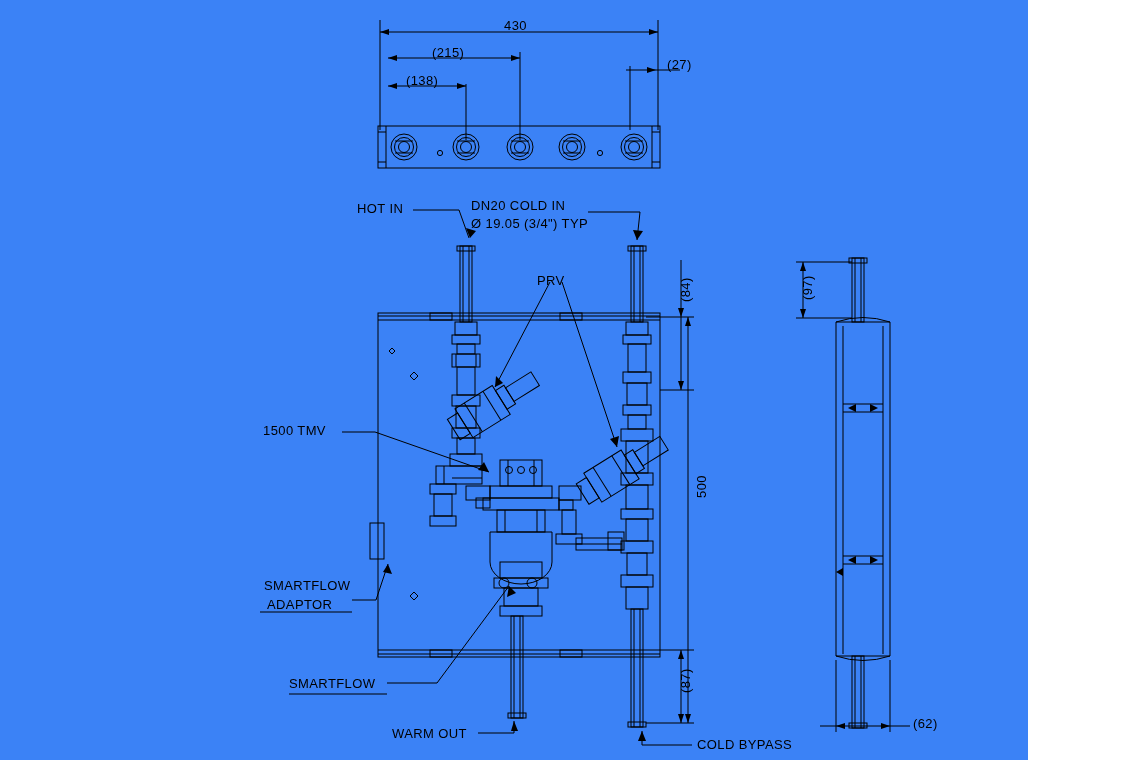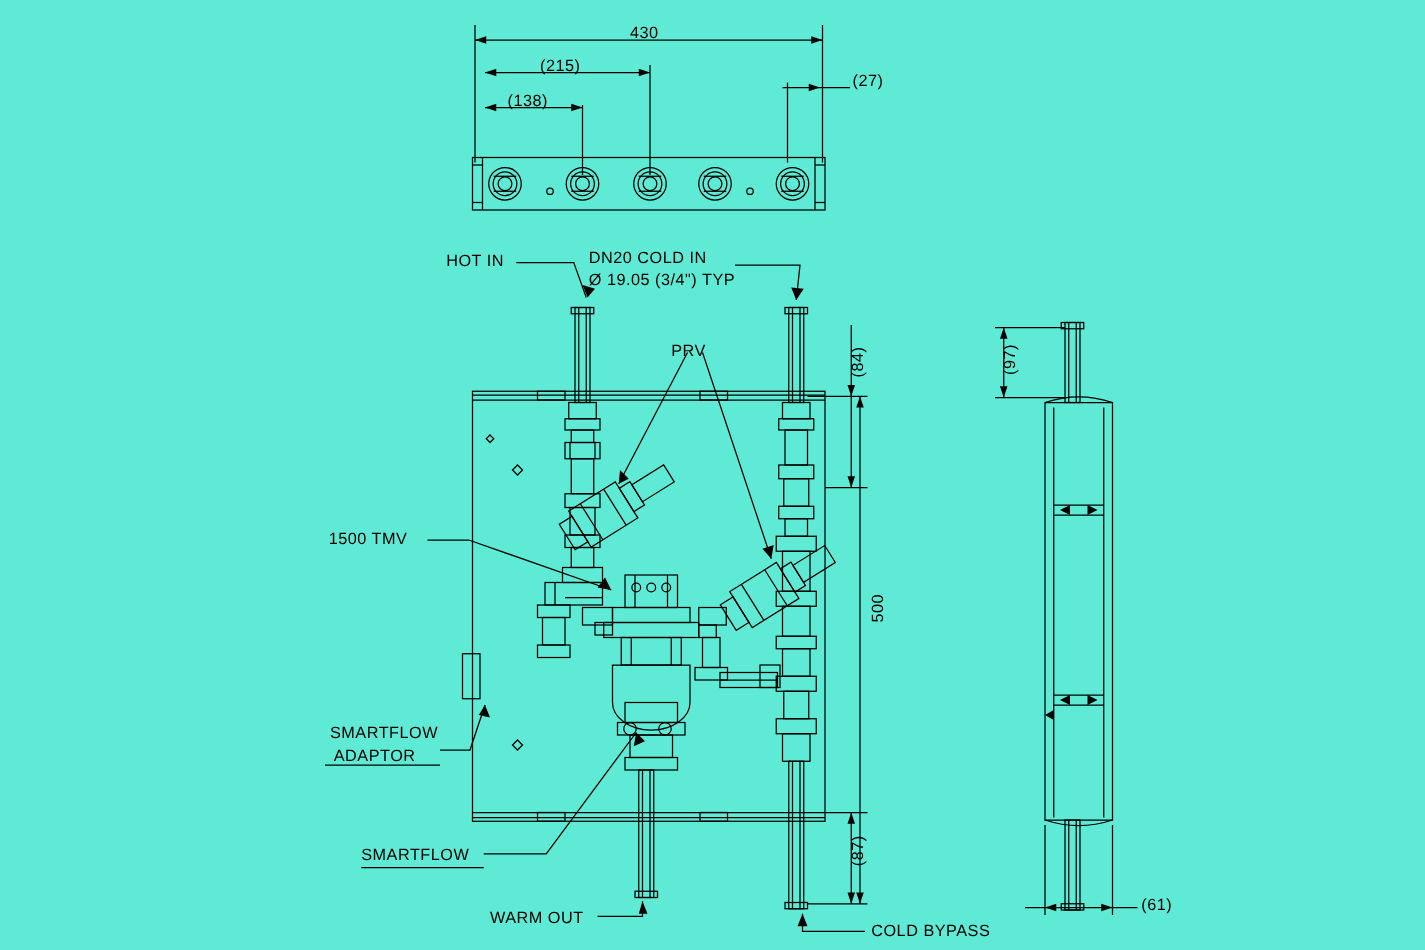--- a/index.html
+++ b/index.html
@@ -6,23 +6,23 @@
     margin: 0;
     padding: 0;
     background: #ffffff;
   }
   body {
     font-family: "Liberation Sans", sans-serif;
     color: #000000;
   }
   #sheet {
     position: relative;
-    width: 1140px;
+    width: 1028px;
     height: 760px;
-    background: #5eead4;
+    background: #3b82f6;
     overflow: hidden;
   }
   #sheet svg {
     position: absolute;
     left: 0;
     top: 0;
   }
   .lbl {
     position: absolute;
     font-family: "Liberation Sans", sans-serif;
@@ -344,33 +344,33 @@
         <line x1="820" y1="726" x2="910" y2="726"></line>
         <path d="M836 726 l9 -3 v6 z" fill="#000" stroke="none"></path>
         <path d="M890 726 l-9 -3 v6 z" fill="#000" stroke="none"></path>
       </g>
     </g>
   </svg>
 
   <div class="lbl" style="left:504px; top:18px;">430</div>
   <div class="lbl" style="left:432px; top:45px;">(215)</div>
   <div class="lbl" style="left:406px; top:73px;">(138)</div>
-  <div class="lbl" style="left:682px; top:57px;">(27)</div>
+  <div class="lbl" style="left:667px; top:57px;">(27)</div>
 
   <div class="lbl" style="left:357px; top:201px;">HOT IN</div>
   <div class="lbl" style="left:471px; top:198px;">DN20 COLD IN</div>
   <div class="lbl" style="left:471px; top:216px;">Ø 19.05 (3/4") TYP</div>
   <div class="lbl" style="left:537px; top:273px;">PRV</div>
   <div class="lbl" style="left:263px; top:423px;text-align:right;">1500 TMV</div>
   <div class="lbl" style="left:264px; top:578px;">SMARTFLOW</div>
   <div class="lbl" style="left:267px; top:597px;">ADAPTOR</div>
   <div class="lbl" style="left:289px; top:676px;">SMARTFLOW</div>
   <div class="lbl" style="left:392px; top:726px;">WARM OUT</div>
   <div class="lbl" style="left:697px; top:737px;">COLD BYPASS</div>
 
   <div class="lbl vert" style="left:678px; top:302px;">(84)</div>
   <div class="lbl vert" style="left:694px; top:498px;">500</div>
   <div class="lbl vert" style="left:678px; top:693px;">(87)</div>
 
   <div class="lbl vert" style="left:800px; top:300px;">(97)</div>
-  <div class="lbl" style="left:913px; top:716px;">(61)</div>
+  <div class="lbl" style="left:913px; top:716px;">(62)</div>
 
 </div>
 
 </body></html>

